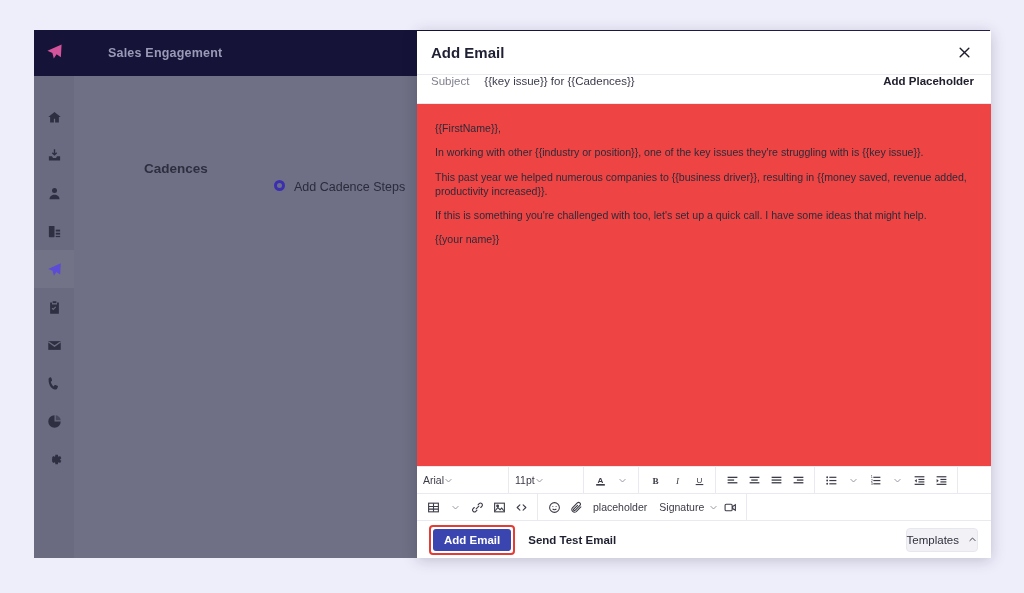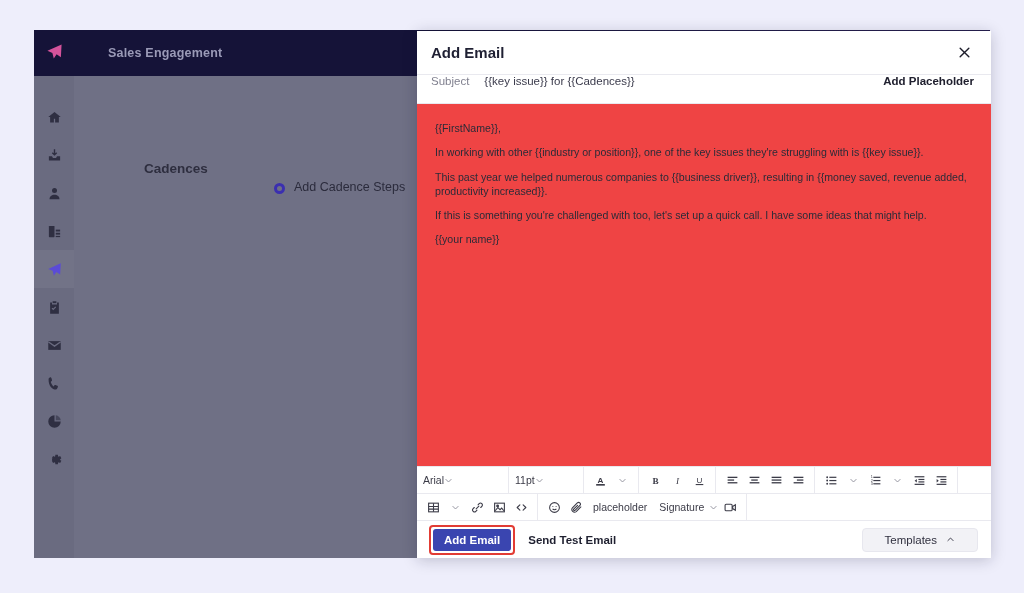--- a/index.html
+++ b/index.html
@@ -56,21 +56,21 @@
   }
 
   
   .page-content { position: absolute; left: 40px; top: 46px; right: 0; bottom: 0; }
   .page-title {
     position: absolute; left: 70px; top: 44px;
     font-size: 13.5px; color: #2e2e3f; font-weight: 700; margin-top: 41px;
   }
   .cadence-step {
     position: absolute; left: 200px; top: 104px;
-    display: flex; align-items: flex-end; gap: 9px;
+    display: flex; align-items: flex-start; gap: 9px;
   }
   .cadence-ring {
     width: 11px; height: 11px; border-radius: 50%;
     border: 3px solid #3b2fb0; background: #6f7085;
   }
   .cadence-label { font-size: 12.5px; color: #2b2b3c; font-weight: 500; }
   .cadence-rule {
     position: absolute; left: 360px; top: 110px;
     width: 60px; height: 1px; background: rgba(255,255,255,.32);
   }
@@ -178,21 +178,21 @@
   .send-test {
     font-size: 11.5px; font-weight: 700; color: #1f2030;
     margin-left: 13px; cursor: pointer;
   }
   .footer-spacer { flex: 1; }
   .templates-btn {
     background: #f2f2f6;
     border: 1px solid #e7e7ee;
     border-radius: 4px;
     font-size: 11.5px; color: #30303f;
-    padding: 5px 22px;
+    padding: 5px 0;
     display: flex; align-items: center; gap: 9px;
     cursor: pointer;
   }
   .templates-btn svg { width: 9px; height: 9px; color: #30303f; }
 </style>
 </head>
 <body>
 
 <div class="app-window">
 

